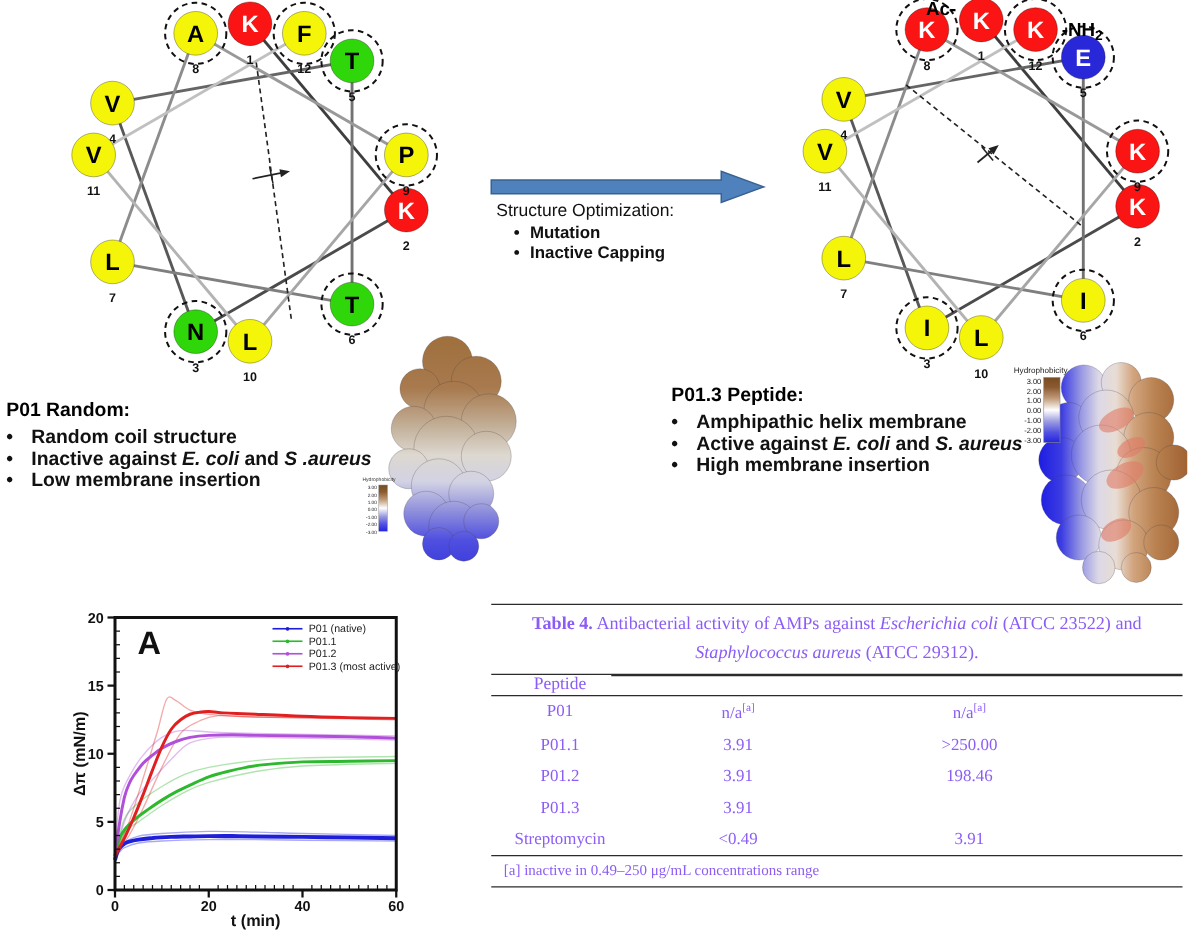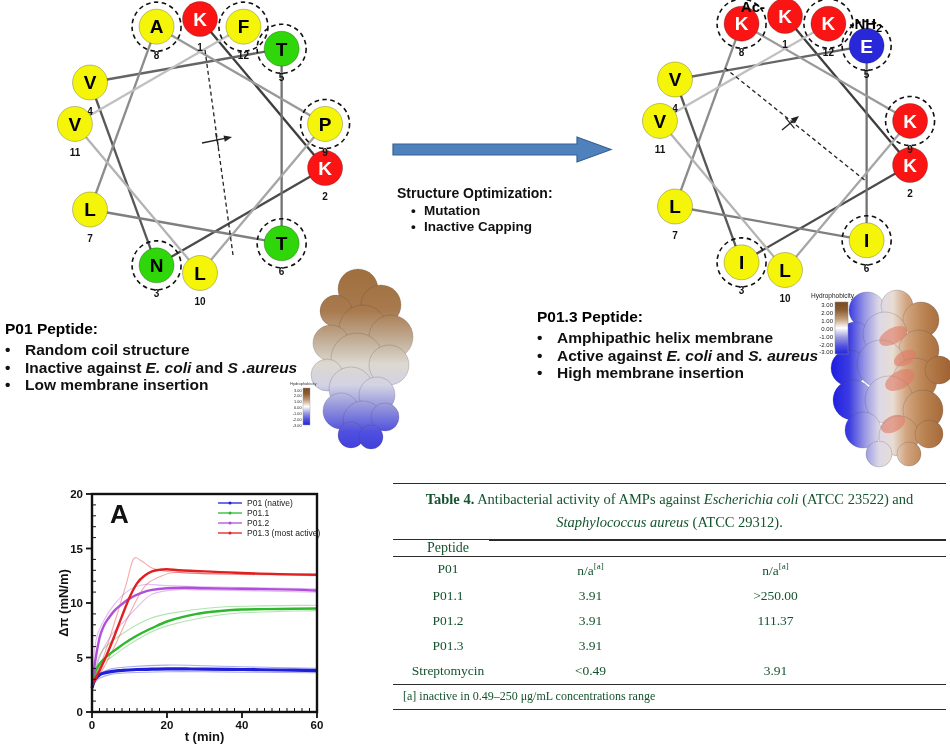--- a/index.html
+++ b/index.html
@@ -6,34 +6,34 @@
   .canvas{position:relative;width:950px;height:752px;background:#ffffff;overflow:hidden;
           font-family:"Liberation Sans",sans-serif;}
   .canvas svg{position:absolute;overflow:visible;}
   #wheel-left{left:30px;top:0px;}
   #wheel-right{left:615px;top:0px;}
   #arrow-svg{left:391px;top:136px;}
   #mol-left{left:263px;top:263px;}
   #mol-right{left:805px;top:288px;}
   #chart{left:55px;top:483px;}
   .transition-text{position:absolute;left:397px;top:160px;width:220px;color:#111;}
-  .t-title{font-size:14px;font-weight:bold;margin-bottom:2px;margin-top:25px;}
+  .t-title{font-size:14px;font-weight:normal;margin-bottom:2px;}
   .bullet-row{display:flex;font-weight:bold;color:#111;}
   .tr-b{font-size:13.5px;line-height:16px;padding-left:14px;}
   .tr-b .dot{width:13px;flex:none;}
   .pep-block{position:absolute;width:345px;color:#000;}
   #p01-block{left:5px;top:320px;}
   #p013-block{left:537px;top:308px;}
   .pep-title{font-size:15.5px;font-weight:bold;margin-bottom:3px;}
   .pep-b{font-size:15.5px;line-height:17.5px;}
   .pep-b .dot{width:20px;flex:none;}
   .it{font-style:italic;}
   .bd{font-weight:bold;}
   #mic-table{position:absolute;left:393px;top:483px;width:553px;
-             font-family:"Liberation Serif",serif;color:#14532d;}
+             font-family:"Liberation Serif",serif;color:#8b5cf6;}
   .rule{border-top:1.5px solid #2b2b2b;height:0;}
   .tbl-title{font-size:14.5px;text-align:center;padding:4px 14px 5px;line-height:1.6;}
   .thead{display:grid;grid-template-columns:110px 1fr;font-size:14px;}
   .pept-h{display:flex;align-items:center;justify-content:center;}
   .mic-h{width:370px;text-align:center;padding:3px 0 4px;}
   .mic-rule{border-top:1.2px solid #2b2b2b;margin-left:-14px;}
   .subgrid{display:grid;grid-template-columns:175px 195px;font-size:13.5px;}
   .subgrid div{text-align:center;padding:4px 0 5px;white-space:nowrap;}
   .trow{display:grid;grid-template-columns:110px 175px 195px;font-size:13.5px;}
   .trow div{text-align:center;padding:4px 0 5px;}
@@ -227,21 +227,21 @@
         <circle cx="213.43655820235958" cy="23.659037160189513" r="24.5" fill="none" stroke="#111" stroke-width="1.6" stroke-dasharray="4.5 3.5"></circle>
         <circle cx="213.43655820235958" cy="23.659037160189513" r="17.5" fill="#fa1414" stroke="rgba(0,0,0,0.3)" stroke-width="0.8"></circle>
         <text x="213.43655820235958" y="23.659037160189513" dy="0.36em" text-anchor="middle" font-size="19" font-weight="bold" fill="#fff">K</text>
         <text x="213.43655820235958" y="52.65903716018951" dy="0.3em" text-anchor="middle" font-size="10" font-weight="bold" fill="#111">12</text>
       </g>
       <text x="150" y="12" text-anchor="end" font-size="15" font-weight="bold" fill="#000">Ac-</text>
       <text x="234.43655820235958" y="28.659037160189513" font-size="15" font-weight="bold" fill="#000">-NH<tspan font-size="11" dy="3">2</tspan></text>
     </svg>
 
   <div class="pep-block" id="p01-block">
-    <div class="pep-title">P01 Peptide:</div>
+    <div class="pep-title">P01 Random:</div>
     <div id="p01-bullets">
         <div class="bullet-row pep-b">
           <span class="dot">•</span>
           <span class="btext"><span>Random coil structure</span></span>
         </div>
         <div class="bullet-row pep-b">
           <span class="dot">•</span>
           <span class="btext"><span>Inactive against </span><span class="it">E. coli</span><span> and </span><span class="it">S .aureus</span></span>
         </div>
         <div class="bullet-row pep-b">
@@ -496,21 +496,21 @@
         <div><span>n/a</span><sup>[a]</sup></div>
       </div>
       <div class="trow">
         <div><span>P01.1</span></div>
         <div><span>3.91</span></div>
         <div><span>&gt;250.00</span></div>
       </div>
       <div class="trow">
         <div><span>P01.2</span></div>
         <div><span>3.91</span></div>
-        <div><span>111.37</span></div>
+        <div><span>198.46</span></div>
       </div>
       <div class="trow">
         <div><span>P01.3</span></div>
         <div><span>3.91</span></div>
       </div>
       <div class="trow">
         <div><span>Streptomycin</span></div>
         <div><span>&lt;0.49</span></div>
         <div><span>3.91</span></div>
       </div>

